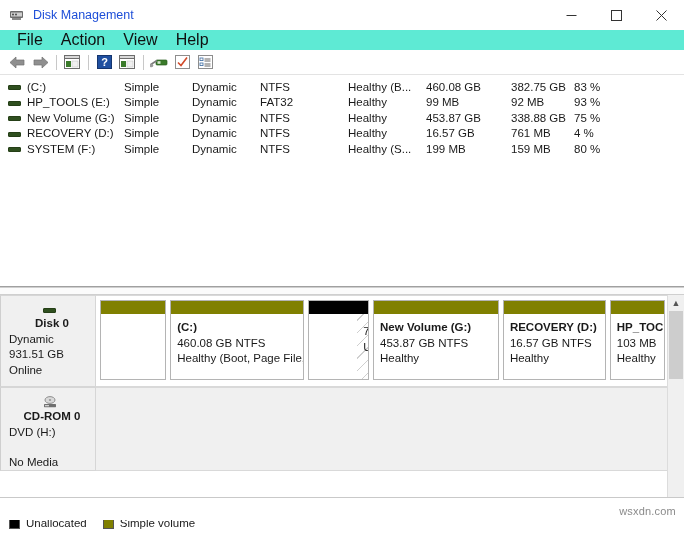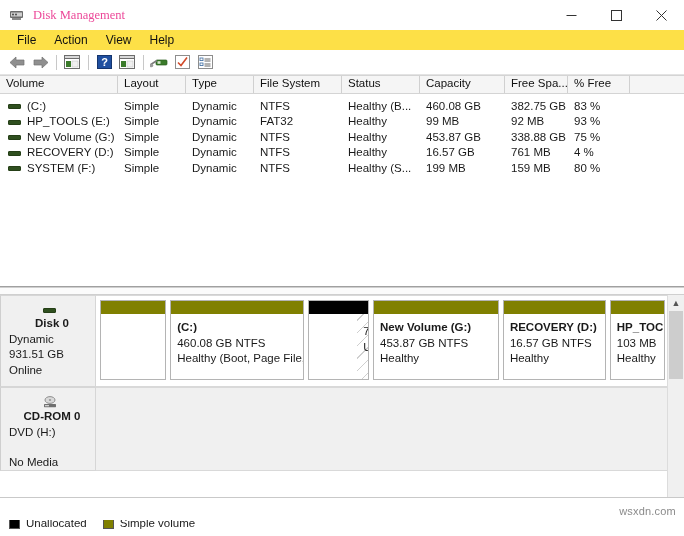--- a/index.html
+++ b/index.html
@@ -28,22 +28,21 @@
   .title-icon {
     width: 16px;
     height: 16px;
     margin-left: 9px;
     margin-right: 8px;
     position: relative;
     flex: 0 0 auto;
   }
   .title-text {
     font-size: 12.5px;
-    color: #ec4899;
-    font-family: Liberation Serif, serif;
+    color: #1d4ed8;
   }
   .wincontrols {
     position: absolute;
     right: 0;
     top: 0;
     height: 30px;
     display: flex;
   }
   .winbtn {
     width: 45px;
@@ -54,22 +53,22 @@
     color: #222;
   }
   .winbtn svg { display: block; }
 
   
   .menubar {
     height: 20px;
     display: flex;
     align-items: center;
     padding-left: 8px;
-    background: #fde047;
-    font-size: 12px;
+    background: #5eead4;
+    font-size: 16px;
   }
   .menu-item {
     padding: 1px 9px;
     color: #101010;
   }
 
   
   .toolbar {
     height: 24px;
     display: flex;
@@ -438,31 +437,20 @@
       <line x1="6.5" y1="4" x2="12.5" y2="4" stroke="#555" stroke-width="0.9"></line>
       <line x1="6.5" y1="6" x2="12.5" y2="6" stroke="#555" stroke-width="0.9"></line>
       <line x1="6.5" y1="9" x2="12.5" y2="9" stroke="#555" stroke-width="0.9"></line>
       <line x1="6.5" y1="11" x2="12.5" y2="11" stroke="#555" stroke-width="0.9"></line>
     </svg>
   </div>
 </div>
 
 <div class="listpane">
 
-  <div class="hdr-row">
-    <div class="hdr-cell c-vol">Volume</div>
-    <div class="hdr-cell c-lay">Layout</div>
-    <div class="hdr-cell c-typ">Type</div>
-    <div class="hdr-cell c-fs">File System</div>
-    <div class="hdr-cell c-sta">Status</div>
-    <div class="hdr-cell c-cap">Capacity</div>
-    <div class="hdr-cell c-free">Free Spa...</div>
-    <div class="hdr-cell c-pct">% Free</div>
-    <div class="hdr-cell c-last"></div>
-  </div>
 
   <div style="height:4px"></div>
 
   <div class="row">
     <div class="cell vol c-vol">
       <span class="volicon"></span>
       <span>(C:)</span>
     </div>
     <div class="cell c-lay">Simple</div>
     <div class="cell c-typ">Dynamic</div>

